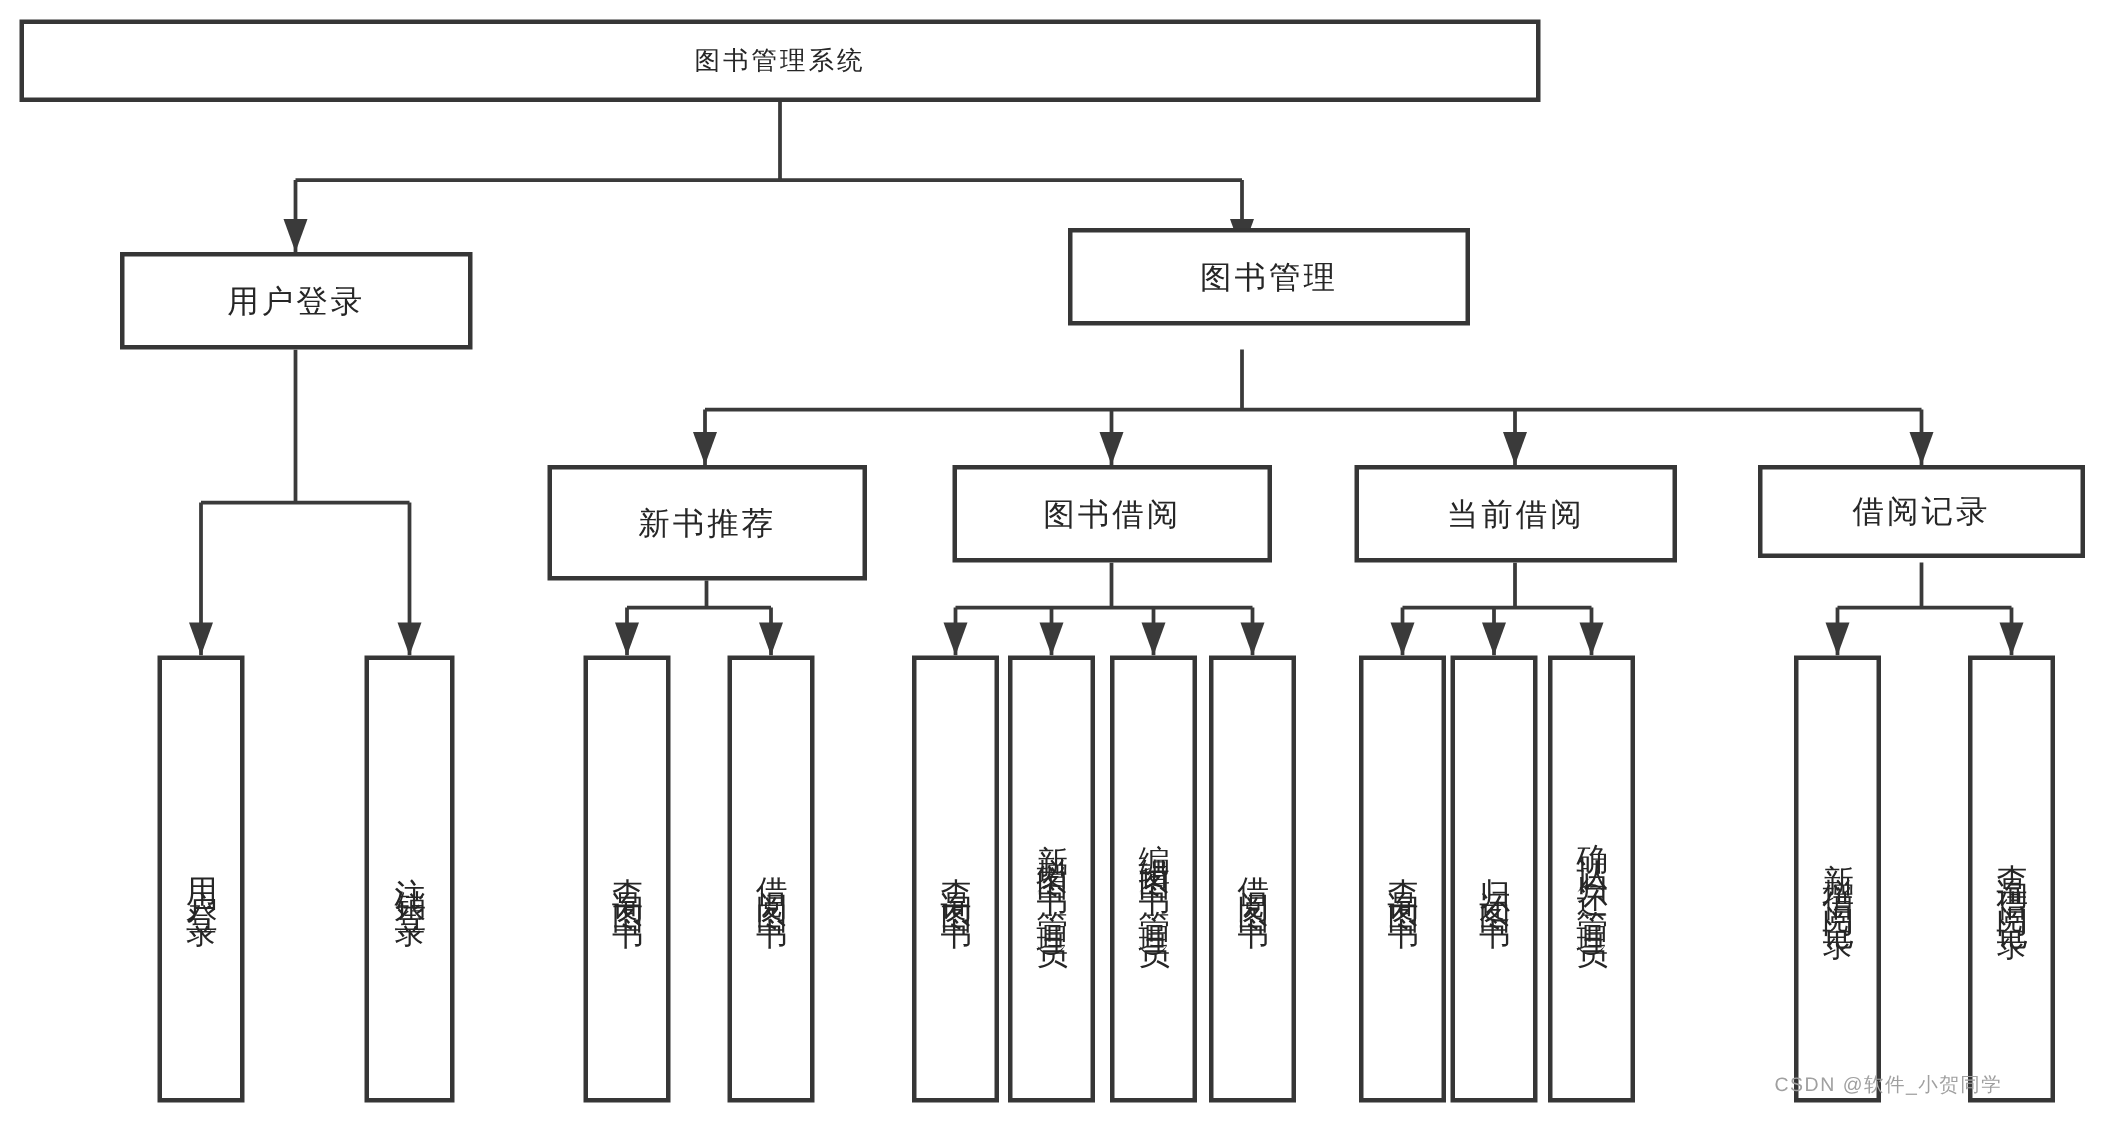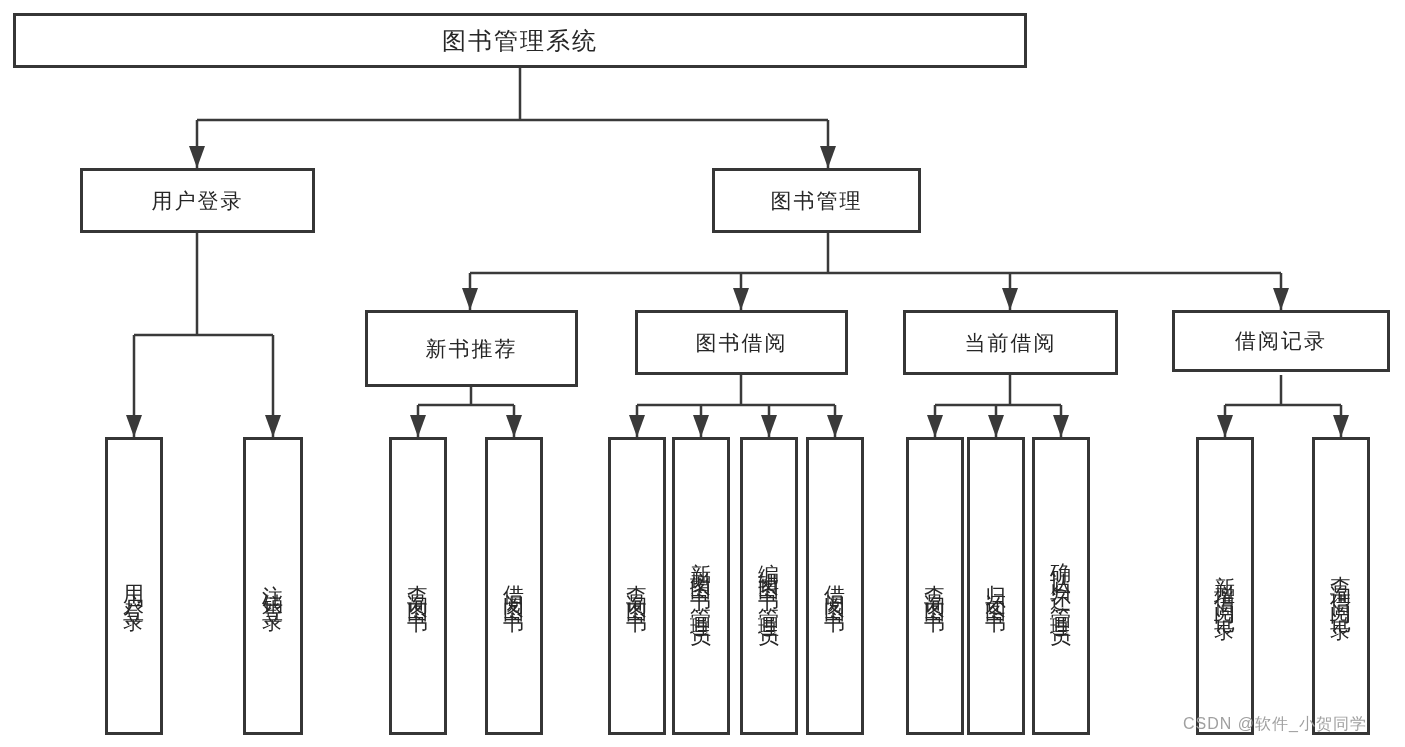--- a/index.html
+++ b/index.html
@@ -25,32 +25,32 @@
     border:3px solid var(--border);
     display:flex;align-items:center;justify-content:center;
     color:var(--text);
     z-index:2;
   }
   .node.hbox span{
     font-size:21px;
     letter-spacing:2px;
     white-space:nowrap;
   }
-  .node.root-box span{font-size:24px;}
+  .node.root-box span{font-size:17px;}
   .node.vbox span{
     writing-mode:vertical-rl;
     text-orientation:upright;
     font-size:21px;
     letter-spacing:9px;
     line-height:1;
   }
   .watermark{
     position:absolute;
     left:1183px;top:714px;
-    font-size:16px;
+    font-size:13px;
     color:var(--wm);
     letter-spacing:1px;
     white-space:nowrap;
     z-index:3;
   }
 </style>
 </head>
 <body>
 
 <div class="canvas">
@@ -88,21 +88,21 @@
     </g>
   </svg>
 
   <div class="node hbox root-box" style="left:13px;top:13px;width:1014px;height:55px">
     <span>图书管理系统</span>
   </div>
 
   <div class="node hbox" style="left:80px;top:168px;width:235px;height:65px">
     <span>用户登录</span>
   </div>
-  <div class="node hbox" style="left:712px;top:168px;width:209px;height:65px">
+  <div class="node hbox" style="left:712px;top:152px;width:268px;height:65px">
     <span>图书管理</span>
   </div>
 
   <div class="node hbox" style="left:365px;top:310px;width:213px;height:77px">
     <span>新书推荐</span>
   </div>
   <div class="node hbox" style="left:903px;top:310px;width:215px;height:65px">
     <span>当前借阅</span>
   </div>
   <div class="node hbox" style="left:635px;top:310px;width:213px;height:65px">

